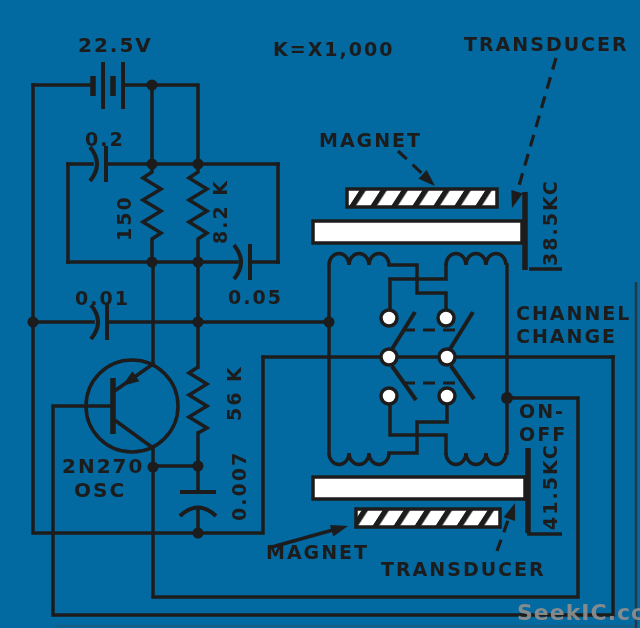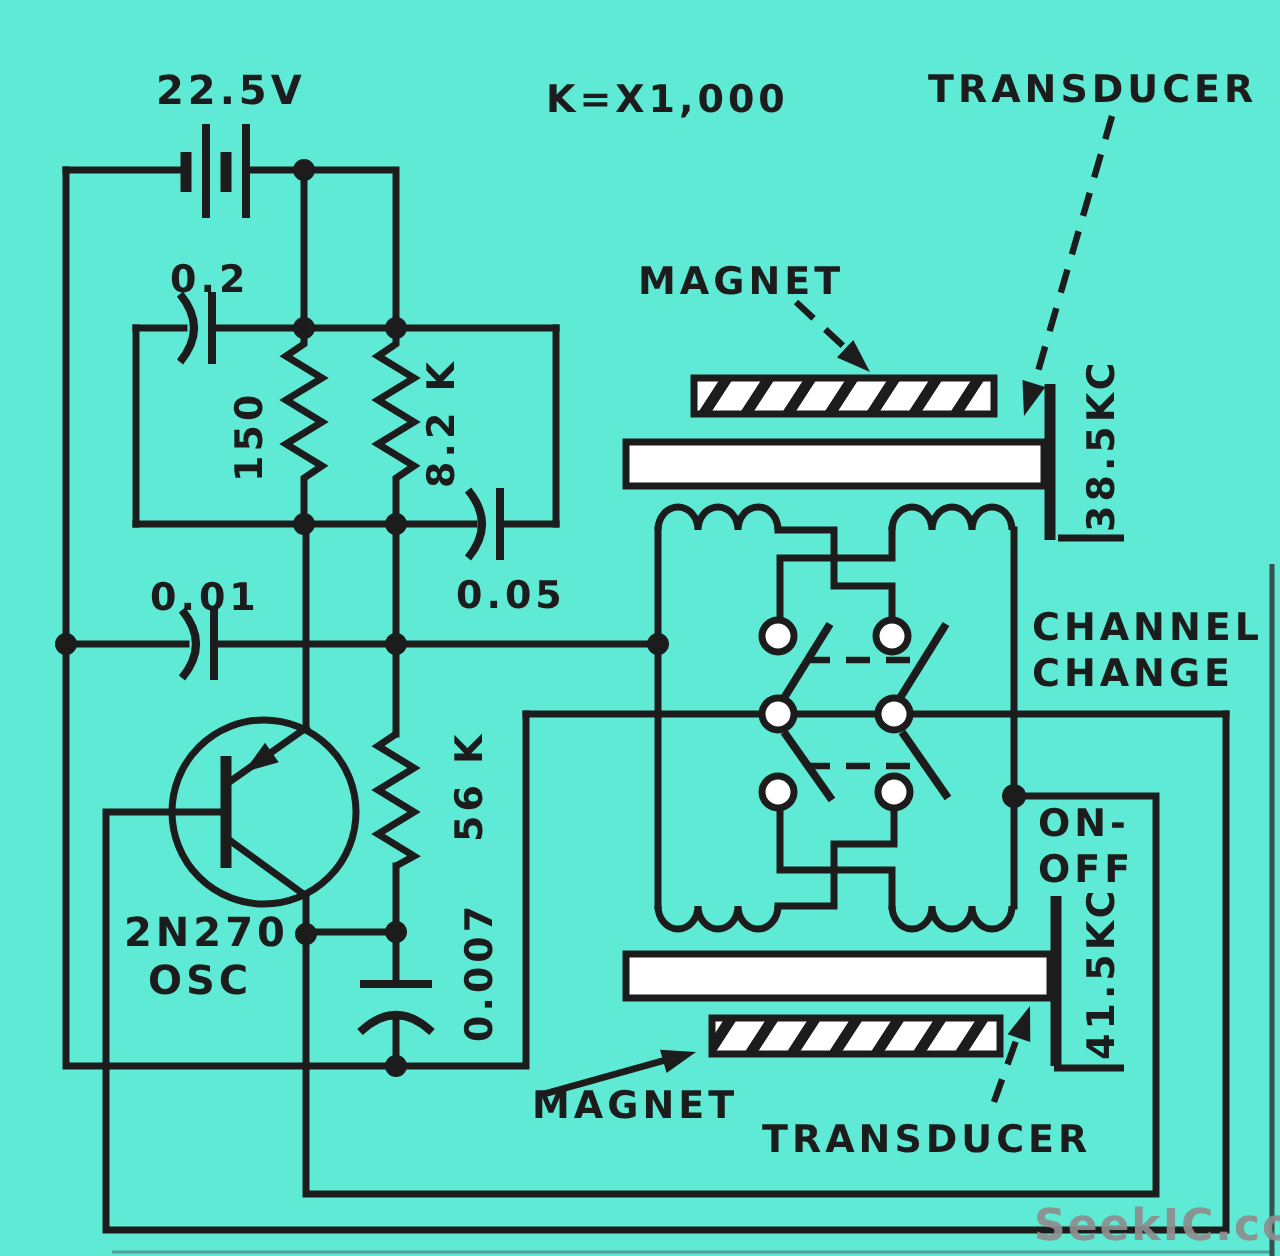--- a/index.html
+++ b/index.html
@@ -1,17 +1,17 @@
 <!DOCTYPE html>
 <html><head>
 <meta charset="utf-8">
 <style>
   html,body{margin:0;padding:0;background:#e8e8e8;}
   .canvas{
-    position:relative;width:640px;height:628px;background:#5eead4;
+    position:relative;width:640px;height:628px;background:#0369a1;
     font-family:"DejaVu Sans","Liberation Sans",sans-serif;overflow:hidden;
   }
   svg{display:block;}
   .wire{stroke:#1c1c1c;stroke-width:3.5;fill:none;stroke-linecap:square;stroke-linejoin:miter;}
   .thick{stroke:#1c1c1c;stroke-width:5.5;fill:none;stroke-linecap:butt;}
   .plate{stroke:#1c1c1c;stroke-width:4;fill:none;stroke-linecap:butt;}
   .comp{stroke:#1c1c1c;stroke-width:3.5;fill:none;}
   .compw{stroke:#1c1c1c;stroke-width:3.5;fill:#ffffff;}
   .dash{stroke:#1c1c1c;stroke-width:3.2;fill:none;stroke-dasharray:12 8;}
   .dot{fill:#1c1c1c;stroke:none;}

